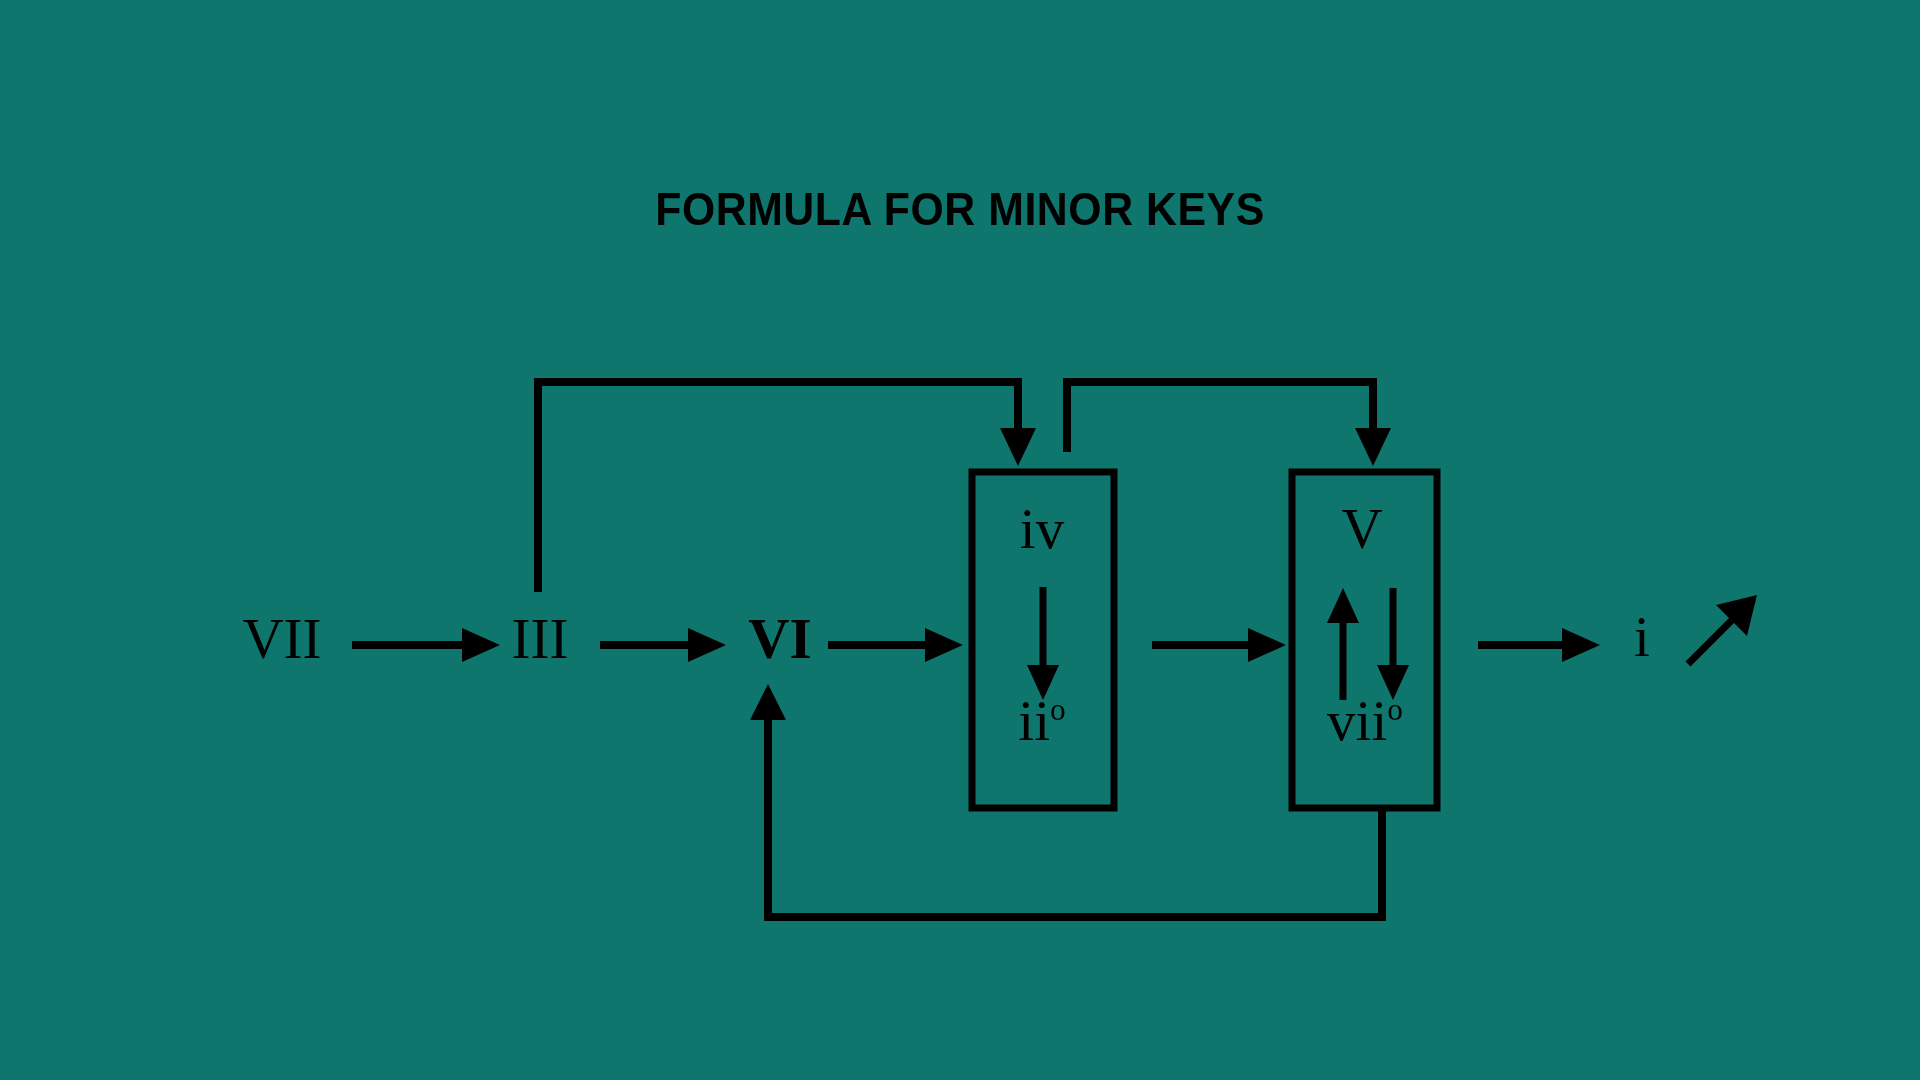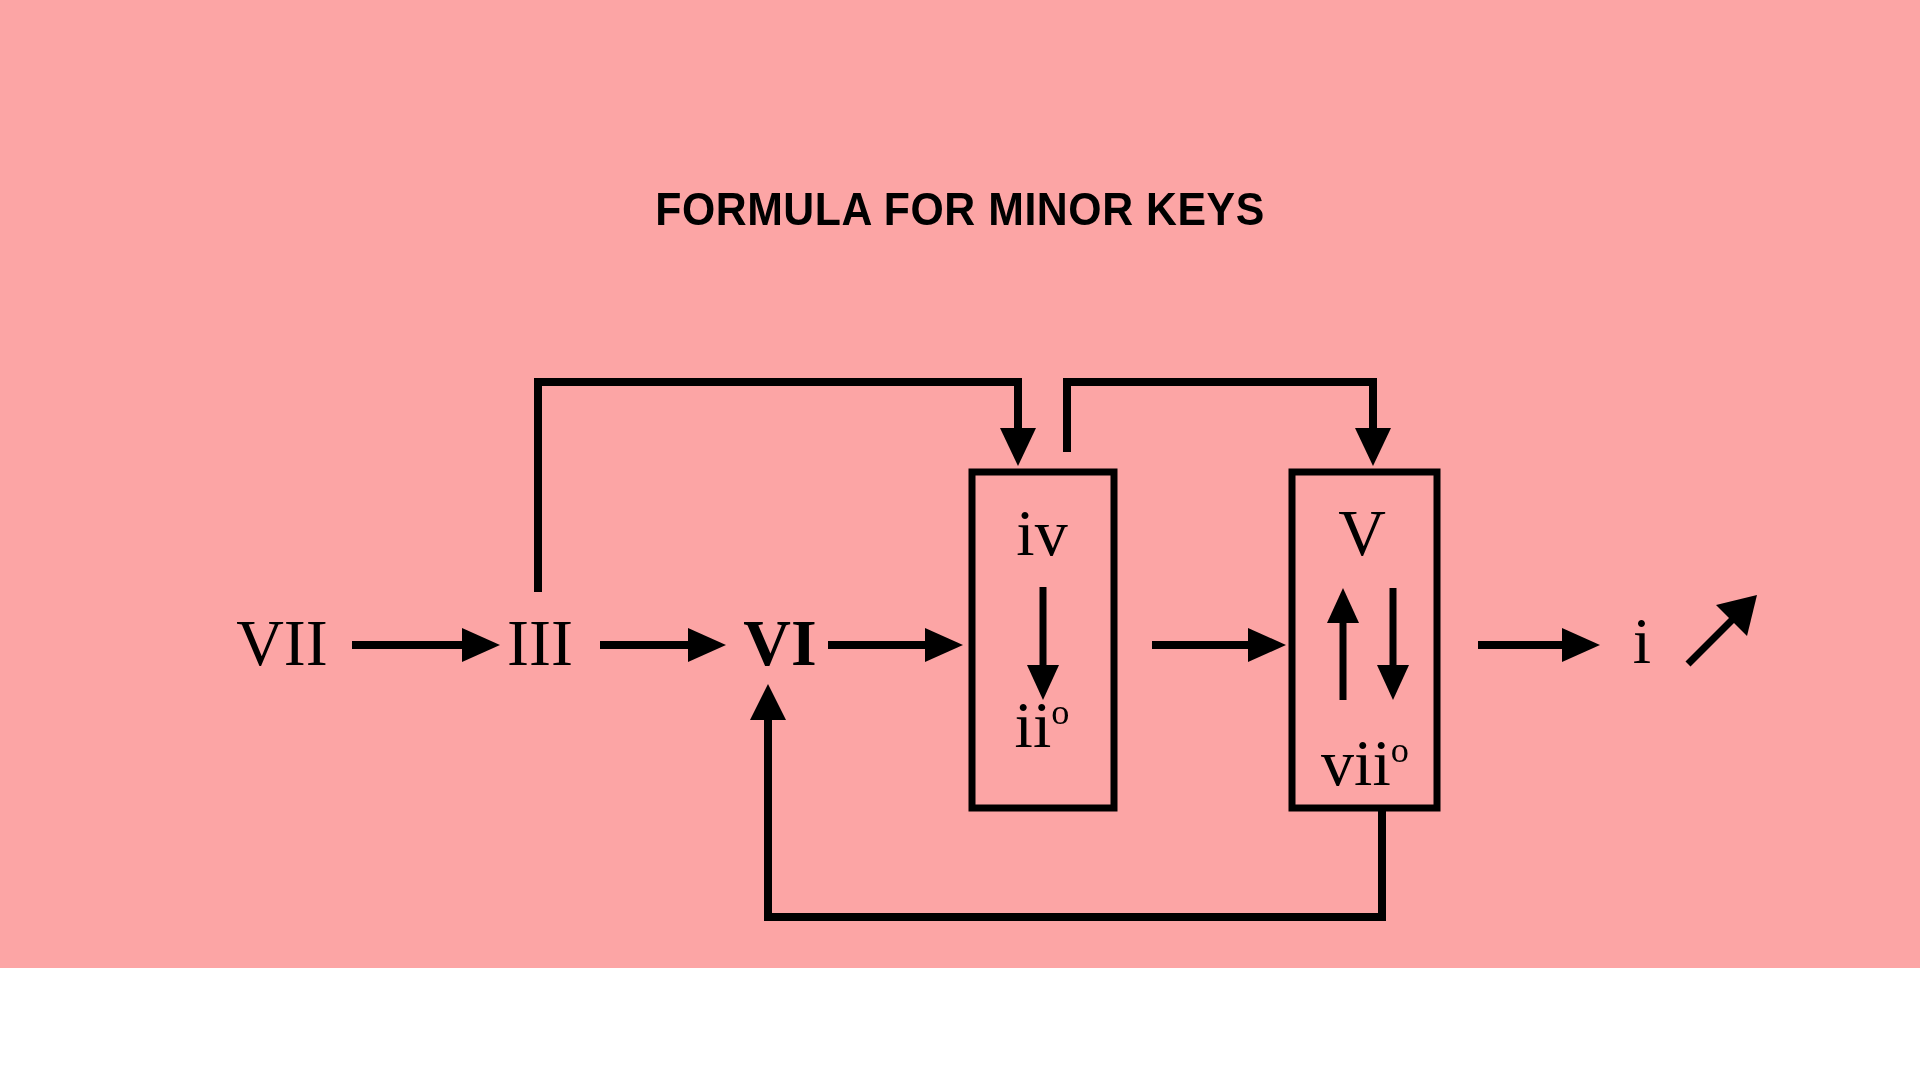--- a/index.html
+++ b/index.html
@@ -11,42 +11,42 @@
   body {
     width: 1920px;
     height: 1080px;
     overflow: hidden;
     font-family: "Liberation Serif", serif;
     color: #000000;
   }
   #stage {
     position: relative;
     width: 1920px;
-    height: 968px;
-    background: #fca5a5;
+    height: 1080px;
+    background: #0f766e;
   }
   #diagram-title {
     position: absolute;
     left: 0;
     top: 182px;
     width: 1920px;
     text-align: center;
     font-family: "Liberation Sans", sans-serif;
     font-weight: bold;
     font-size: 46px;
     letter-spacing: 0.6px;
     color: #000000;
     transform: scaleX(0.93);
     transform-origin: center center;
     white-space: nowrap;
   }
   .chord-label {
     position: absolute;
     font-family: "Liberation Serif", serif;
-    font-size: 66px;
+    font-size: 57px;
     line-height: 1;
     color: #000000;
     white-space: nowrap;
     text-align: center;
   }
   .degree-sup {
     font-size: 0.55em;
     vertical-align: super;
     line-height: 1;
   }
@@ -92,21 +92,21 @@
   <div class="chord-label" style="left: 490px; top: 610px; width: 100px; text-align: center;">III</div>
 
   <div class="chord-label" style="left: 730px; top: 610px; width: 100px; font-weight: bold;">VI</div>
 
   <div class="chord-label" style="left: 992px; top: 500px; width: 100px;">iv</div>
 
   <div class="chord-label" style="left: 992px; top: 692px; width: 100px; text-align: center;"><span>ii</span><span class="degree-sup">o</span></div>
 
   <div class="chord-label" style="left: 1312px; top: 500px; width: 100px;">V</div>
 
-  <div class="chord-label" style="left: 1300px; top: 692px; width: 130px; margin-top: 38px;"><span>vii</span><span class="degree-sup">o</span></div>
+  <div class="chord-label" style="left: 1300px; top: 692px; width: 130px;"><span>vii</span><span class="degree-sup">o</span></div>
 
   <div class="chord-label" style="left: 1612px; top: 608px; width: 60px;">i</div>
 
   <svg id="svg-layer" viewBox="0 0 1920 1080">
 
     <rect class="box-rect" x="972" y="472" width="142" height="336"></rect>
     <rect class="box-rect" x="1292" y="472" width="145" height="336"></rect>
 
     <g>
       <line class="conn" x1="352" y1="645" x2="462" y2="645"></line>

